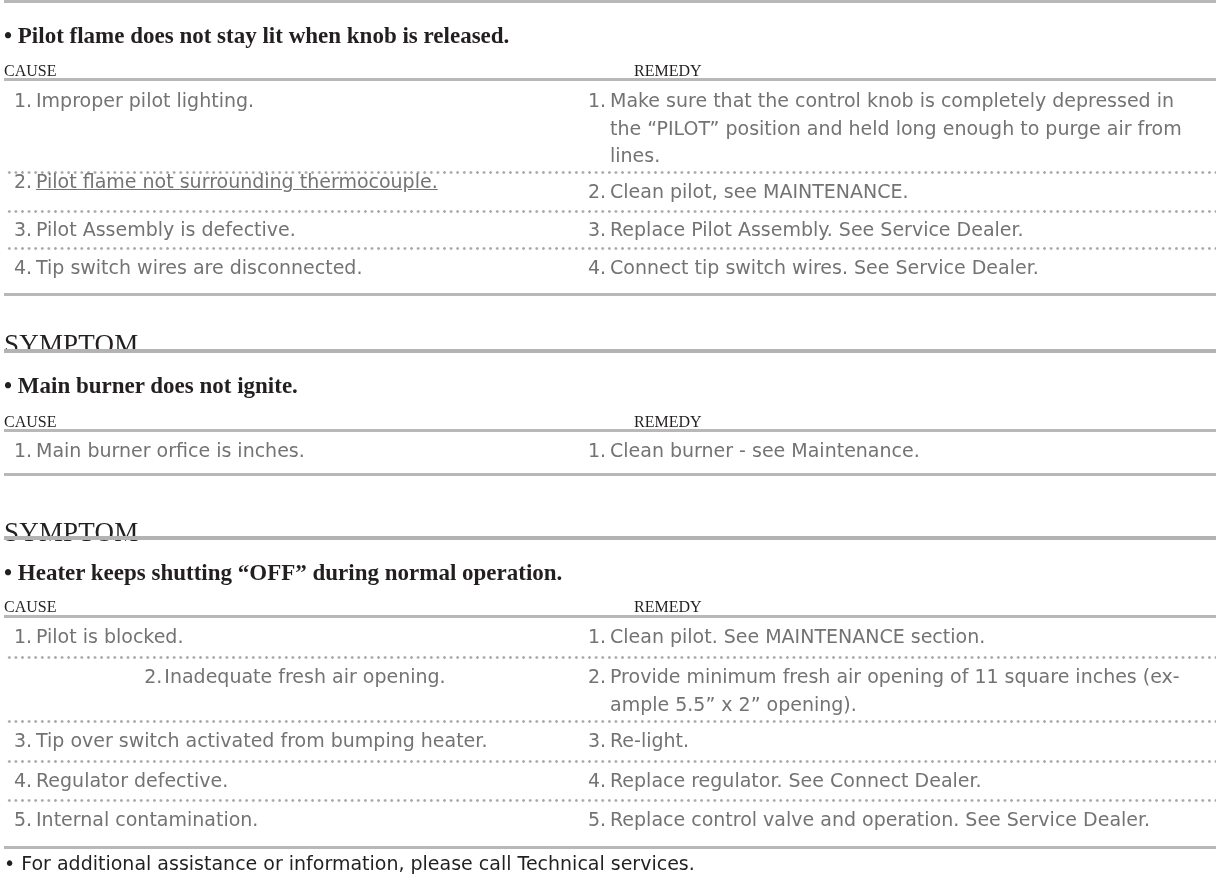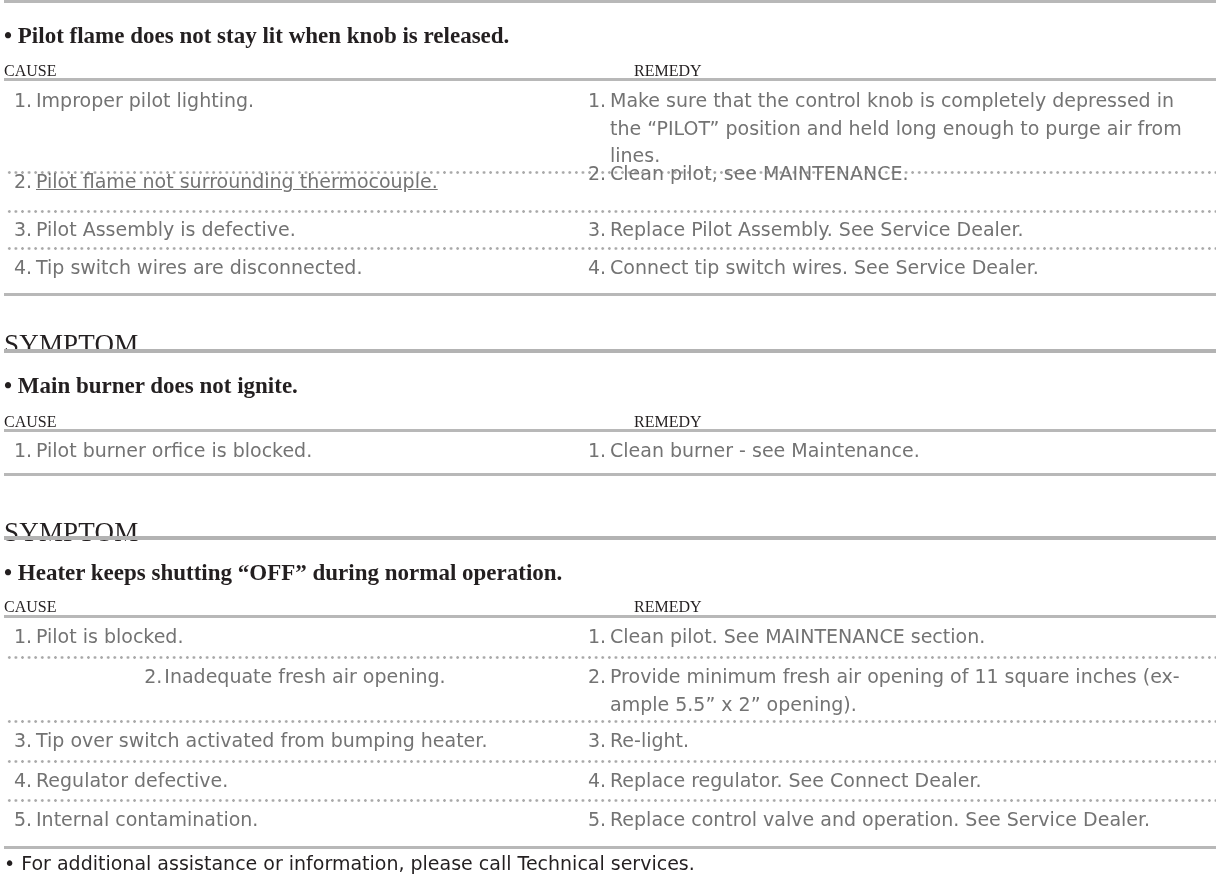--- a/index.html
+++ b/index.html
@@ -29,41 +29,41 @@
   <div class="problem serif" style="top:8px;">• Pilot flame does not stay lit when knob is released.</div>
   <div class="col-head serif" style="left:4px; top:47px;">CAUSE</div>
   <div class="col-head serif" style="left:634px; top:47px;">REMEDY</div>
   <div class="rule" style="top:78px;"></div>
 
   <div class="cell sans cause" style="top:87px;"><span class="num">1.</span><span>Improper pilot lighting.</span></div>
   <div class="cell sans remedy" style="top:87px;"><span class="num">1.</span><span class="txt">Make sure that the control knob is completely depressed in the “PILOT” position and held long enough to purge air from lines.</span></div>
   <div class="dots" style="top:171px;"></div>
 
   <div class="cell sans cause" style="top:168px;text-decoration:underline;"><span class="num">2.</span><span>Pilot flame not surrounding thermocouple.</span></div>
-  <div class="cell sans remedy" style="top:160px;"><span class="num">2.</span><span class="txt">Clean pilot, see MAINTENANCE.</span></div>
+  <div class="cell sans remedy" style="top:178px;"><span class="num">2.</span><span class="txt">Clean pilot, see MAINTENANCE.</span></div>
   <div class="dots" style="top:210px;"></div>
 
   <div class="cell sans cause" style="top:216px;"><span class="num">3.</span><span>Pilot Assembly is defective.</span></div>
   <div class="cell sans remedy" style="top:216px;"><span class="num">3.</span><span class="txt">Replace Pilot Assembly. See Service Dealer.</span></div>
   <div class="dots" style="top:247px;"></div>
 
   <div class="cell sans cause" style="top:254px;"><span class="num">4.</span><span>Tip switch wires are disconnected.</span></div>
   <div class="cell sans remedy" style="top:254px;"><span class="num">4.</span><span class="txt">Connect tip switch wires. See Service Dealer.</span></div>
   <div class="rule" style="top:293px;"></div>
 </div>
 
 <div>
   <div class="symptom-label serif" style="top:314px;">SYMPTOM</div>
   <div class="rule-thick" style="top:349px;"></div>
   <div class="problem serif" style="top:358px;">• Main burner does not ignite.</div>
   <div class="col-head serif" style="left:4px; top:398px;">CAUSE</div>
   <div class="col-head serif" style="left:634px; top:398px;">REMEDY</div>
   <div class="rule" style="top:429px;"></div>
 
-  <div class="cell sans cause" style="top:437px;"><span class="num">1.</span><span>Pilot burner orfice is blocked.</span></div>
+  <div class="cell sans cause" style="top:437px;"><span class="num">1.</span><span>Main burner orfice is inches.</span></div>
   <div class="cell sans remedy" style="top:437px;"><span class="num">1.</span><span class="txt">Clean burner - see Maintenance.</span></div>
   <div class="rule" style="top:473px;"></div>
 </div>
 
 <div>
   <div class="symptom-label serif" style="top:502px;">SYMPTOM</div>
   <div class="rule-thick" style="top:536px;"></div>
   <div class="problem serif" style="top:545px;font-family:Liberation Serif, serif;">• Heater keeps shutting “OFF” during normal operation.</div>
   <div class="col-head serif" style="left:4px; top:583px;">CAUSE</div>
   <div class="col-head serif" style="left:634px; top:583px;">REMEDY</div>

